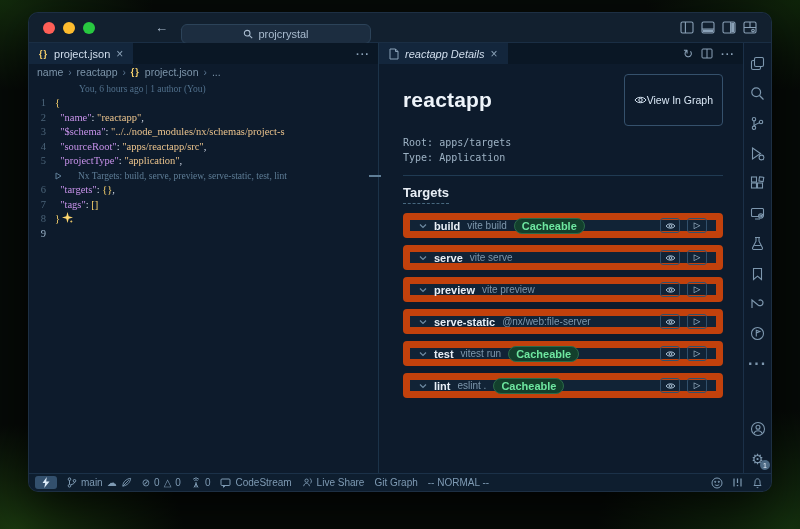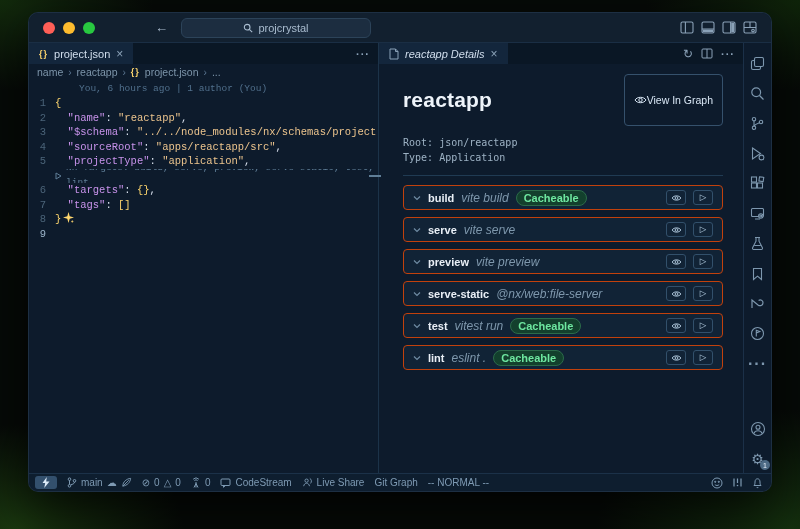--- a/index.html
+++ b/index.html
@@ -20,21 +20,21 @@
     display:flex; flex-direction:column; color:#d6deeb;
   }
   
   .titlebar { height:30px; flex:0 0 30px; background:#12202f; border-bottom:1px solid #1a2e44;
     display:flex; align-items:center; padding:0 14px; position:relative; }
   .tl { width:12px; height:12px; border-radius:50%; margin-right:8px; }
   .tl.red{background:#ff5f57} .tl.yellow{background:#febc2e} .tl.green{background:#28c840}
   .nav-arrows { position:absolute; left:126px; display:flex; gap:10px; font-size:13px; }
   .nav-arrows .fwd { color:#5a7590; }
   .nav-arrows .bck { color:#aebfd2; }
-  .cmd-center { position:absolute; left:152px; top:5px; width:190px; height:20px;
+  .cmd-center { position:absolute; left:152px; top:11px; width:190px; height:20px;
     background:#1c2d40; border:1px solid #2c4359; border-radius:6px;
     display:flex; align-items:center; justify-content:center; gap:5px;
     color:#a9bccf; font-size:11px; }
   .tb-icons { margin-left:auto; display:flex; gap:7px; align-items:center; }
   .tb-icons svg { display:block; }
   
   .main { flex:1; display:flex; min-height:0; }
   .group-left { width:349px; flex:0 0 349px; display:flex; flex-direction:column; position:relative; }
   .divider { width:1px; background:#1c3349; }
   .group-right { flex:1; display:flex; flex-direction:column; min-width:0; }
@@ -55,49 +55,49 @@
   .json-ico { color:#ffd76e; font-size:9px; font-weight:bold; letter-spacing:1px; }
   .tab-actions { margin-left:auto; display:flex; align-items:center; gap:8px; padding:0 8px;
     color:#8ba2b8; font-size:11px; }
   .tab-actions .refresh { font-size:12px; }
   .dots { letter-spacing:1px; font-weight:bold; }
   
   .breadcrumb { height:16px; flex:0 0 16px; display:flex; align-items:center; gap:5px;
     padding-left:8px; font-size:10.5px; color:#7d95aa; background:#0d1b2c; }
   .breadcrumb .sep { color:#5a7590; font-size:10px; }
   
-  .editor { flex:1; position:relative; font-family:Liberation Mono, monospace;
+  .editor { flex:1; position:relative; font-family:Liberation Serif, serif;
     font-size:10.5px; overflow:hidden; padding-top:2px; }
   .blame { height:14px; line-height:14px; padding-left:50px; color:#51708c; font-size:9.5px; }
   .code-row { display:flex; height:14.5px; line-height:14.5px; white-space:pre; }
   .ln { width:26px; flex:0 0 26px; text-align:right; padding-right:9px; color:#4b6479; }
   .ln.active { color:#9db6cb; }
   .lc { flex:1; overflow:hidden; }
   .tk-k { color:#c792ea; } .tk-s { color:#ecc48d; } .tk-p { color:#d6deeb; } .tk-br { color:#ffd76e; }
   .lens-row { display:flex; height:14.5px; line-height:14.5px; }
-  .lens-txt { color:#5f7e97; font-size:9.5px; display:flex; align-items:center; gap:4px; }
+  .lens-txt { color:#5f7e97; font-size:9.5px; display:flex; align-items:center; gap:16px; }
   .sparkle-svg { display:inline-block; vertical-align:-1px; margin-left:2px; }
   .sash-dash { position:absolute; right:-3px; top:132px; width:12px; height:2px; background:#5f7e97; z-index:5; }
   
   .details { flex:1; padding:0 20px 0 24px; overflow:hidden; }
   .d-header { margin-top:10px; display:flex; align-items:center; justify-content:space-between; }
   .d-title { font-size:21px; font-weight:700; color:#eef4fa; letter-spacing:.2px; }
   .vig-btn { display:flex; align-items:center; gap:0; padding:19px 9px; border:1px solid #35516c;
     border-radius:4px; color:#d8e6f4; font-size:10.5px; background:transparent; cursor:pointer; }
   .d-meta { margin-top:9px; font-family:"DejaVu Sans Mono", monospace; font-size:10px;
     color:#9db2c4; line-height:15px; }
   .d-hr { border:none; border-top:1px solid #203b53; margin-top:10px; }
   .d-targets-h { margin-top:9px; display:inline-block; font-size:13px; font-weight:700; color:#e8eef5;
     border-bottom:1px dashed #47687f; padding-bottom:3px; }
   .cards { margin-top:9px; }
   .card { height:25px; margin-bottom:7px; display:flex; align-items:center; gap:7px; padding:0 9px;
-    background:#112336; border:1px solid #c2410c; border-radius:4px; cursor:pointer; }
+    background:#112336; border:7px solid #c2410c; border-radius:4px; cursor:pointer; }
   .card .chev { color:#6f8ba3; display:flex; }
   .card .t-name { font-size:11px; font-weight:700; color:#e9eff6; }
-  .card .t-cmd { font-size:12px; color:#7e97ac;font-style:italic; }
+  .card .t-cmd { font-size:10px; color:#7e97ac; }
   .badge { font-size:11px; font-weight:700; color:#6ee7a0; background:#143x28; background:#13402d;
     border:1px solid #2b6b4a; border-radius:8px; padding:1px 7px; }
   .card .sp { flex:1; }
   .icon-btn { width:20px; height:15px; border:1px solid #32506b; border-radius:3px; display:flex;
     align-items:center; justify-content:center; color:#b9d2e6; cursor:pointer; background:transparent; }
   .icon-btn.play { font-size:8.5px; padding-bottom:1px; }
   
   .statusbar { height:18px; flex:0 0 18px; background:#0e1e2f; border-top:1px solid #1b3148;
     display:flex; align-items:center; gap:10px; padding:0 8px 0 6px; font-size:10px; color:#7e9ab3; }
   .sb-item { display:flex; align-items:flex-end; gap:4px; cursor:pointer; white-space:nowrap; }
@@ -229,24 +229,25 @@
           <div class="d-title">reactapp</div>
           <button class="vig-btn">
             <svg width="13" height="10" viewBox="0 0 13 10" fill="none" stroke="#d8e6f4" stroke-width="1">
                 <path d="M1 5 C3.2 1.4 9.8 1.4 12 5 C9.8 8.6 3.2 8.6 1 5 Z"></path>
                 <circle cx="6.5" cy="5" r="1.7"></circle>
               </svg>
             <span>View In Graph</span>
           </button>
         </div>
         <div class="d-meta">
-          <div><span>Root:</span> <span>json/reactapp</span></div>
+          <div><span>Root:</span> <span>apps/targets</span></div>
           <div><span>Type:</span> <span>Application</span></div>
         </div>
         <hr class="d-hr">
+        <div><span class="d-targets-h">Targets</span></div>
         <div class="cards" id="target-cards">
   <div class="card">
     <span class="chev">
                 <svg width="8" height="6" viewBox="0 0 8 6" fill="none" stroke="#6f8ba3" stroke-width="1.2">
                   <path d="M1 1.5 L4 4.5 L7 1.5"></path>
                 </svg>
               </span>
     <span class="t-name">build</span>
     <span class="t-cmd">vite build</span>
     <span class="badge">Cacheable</span>

